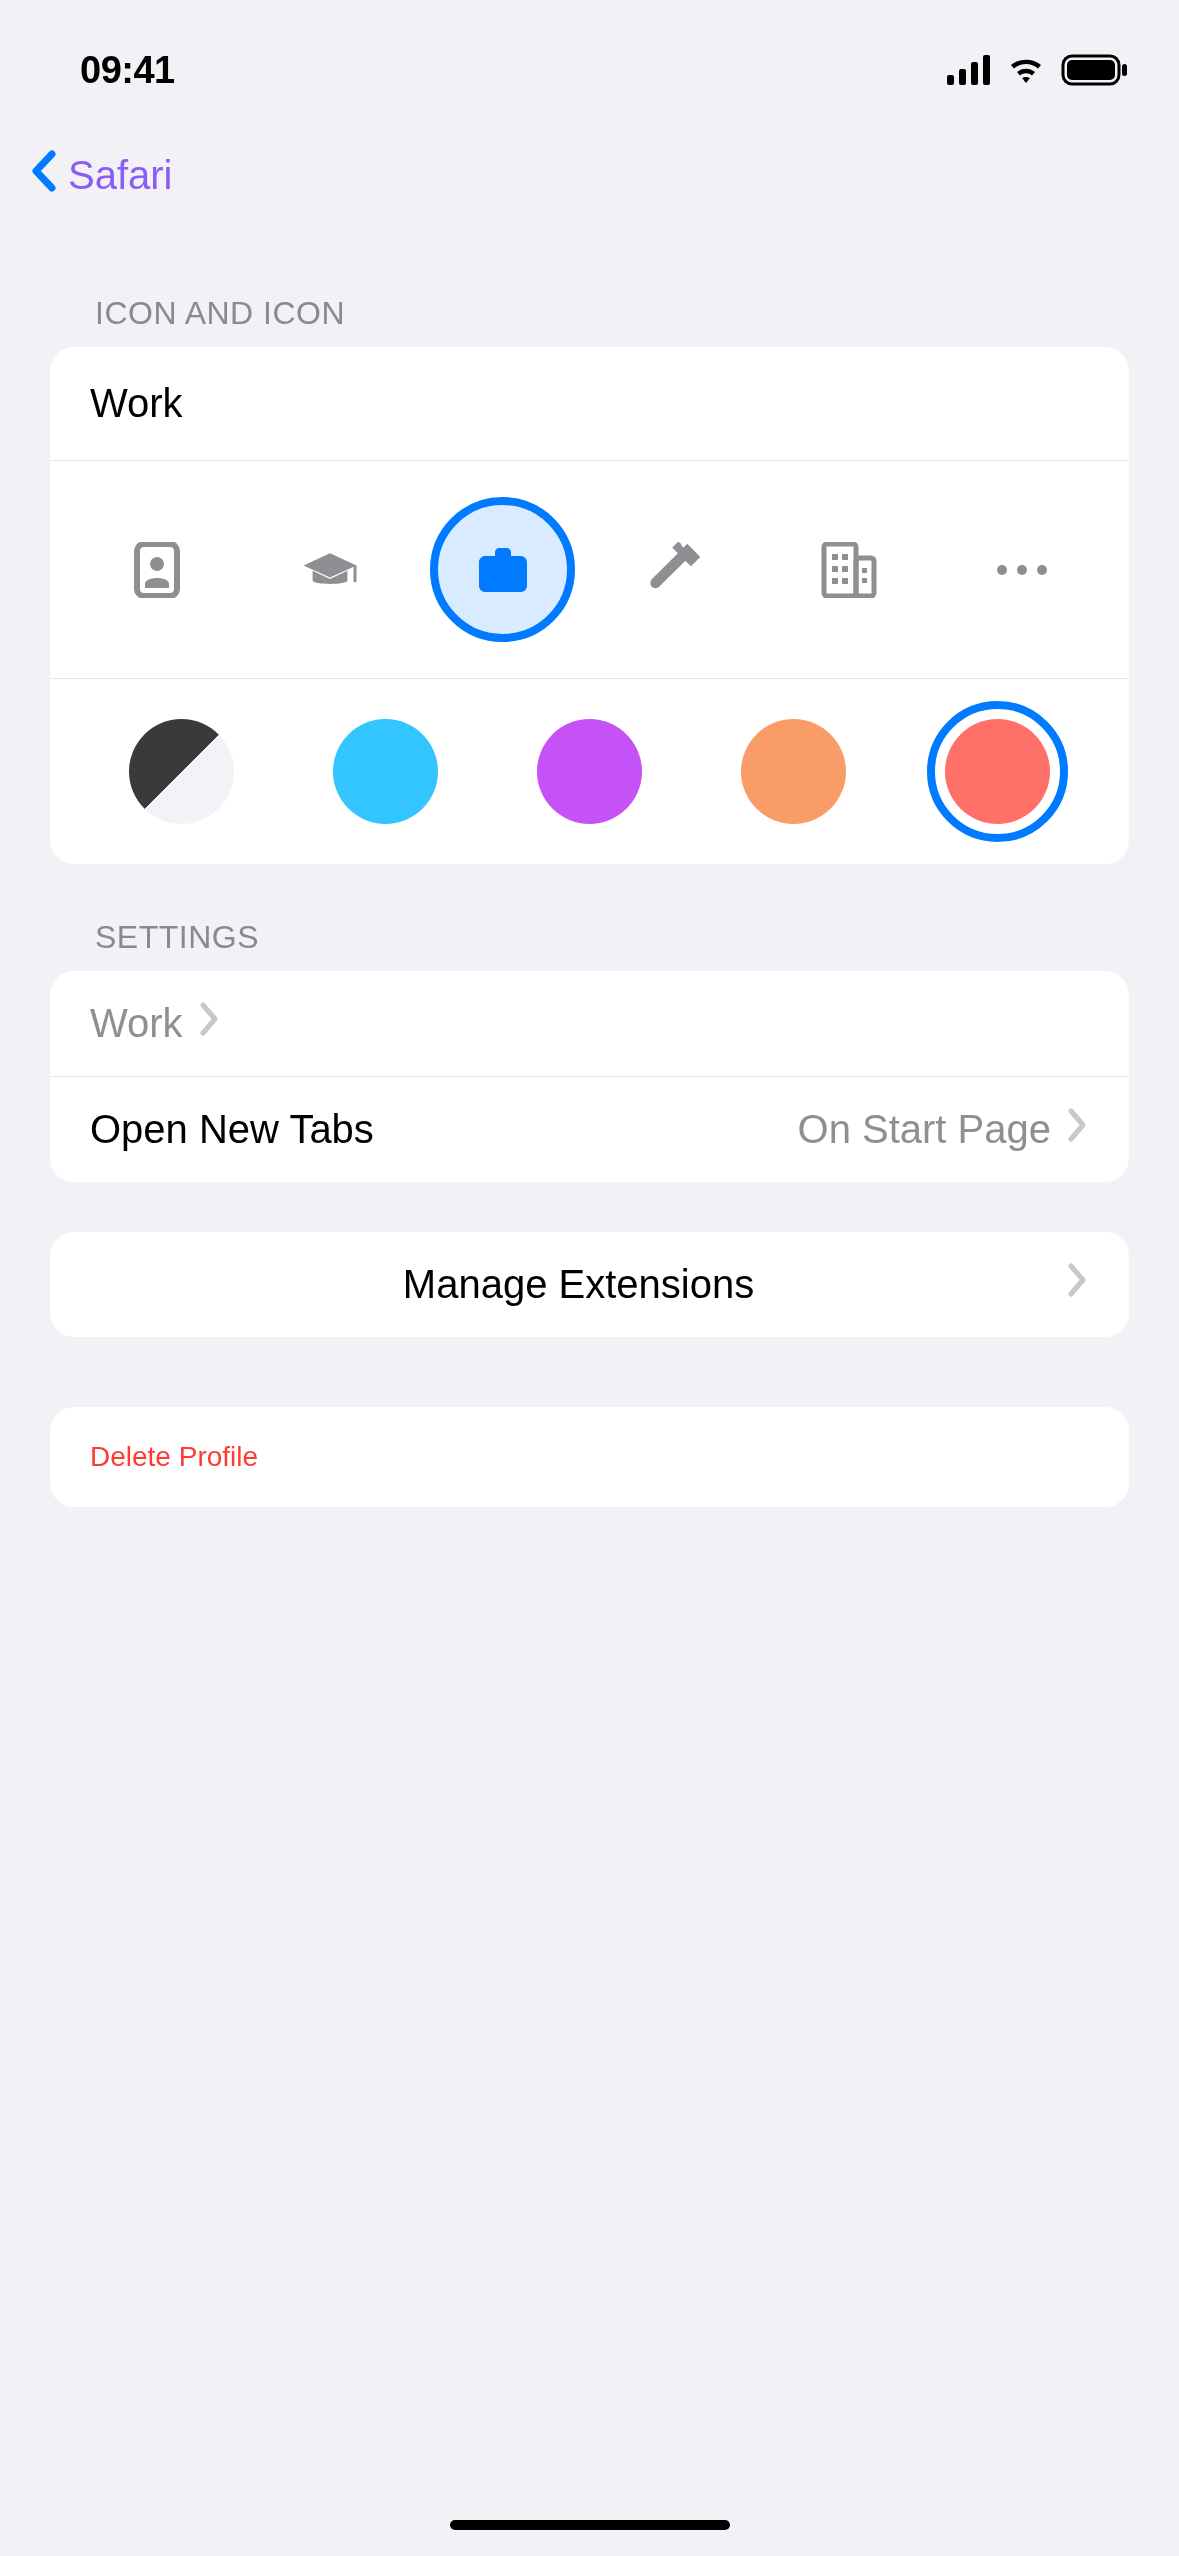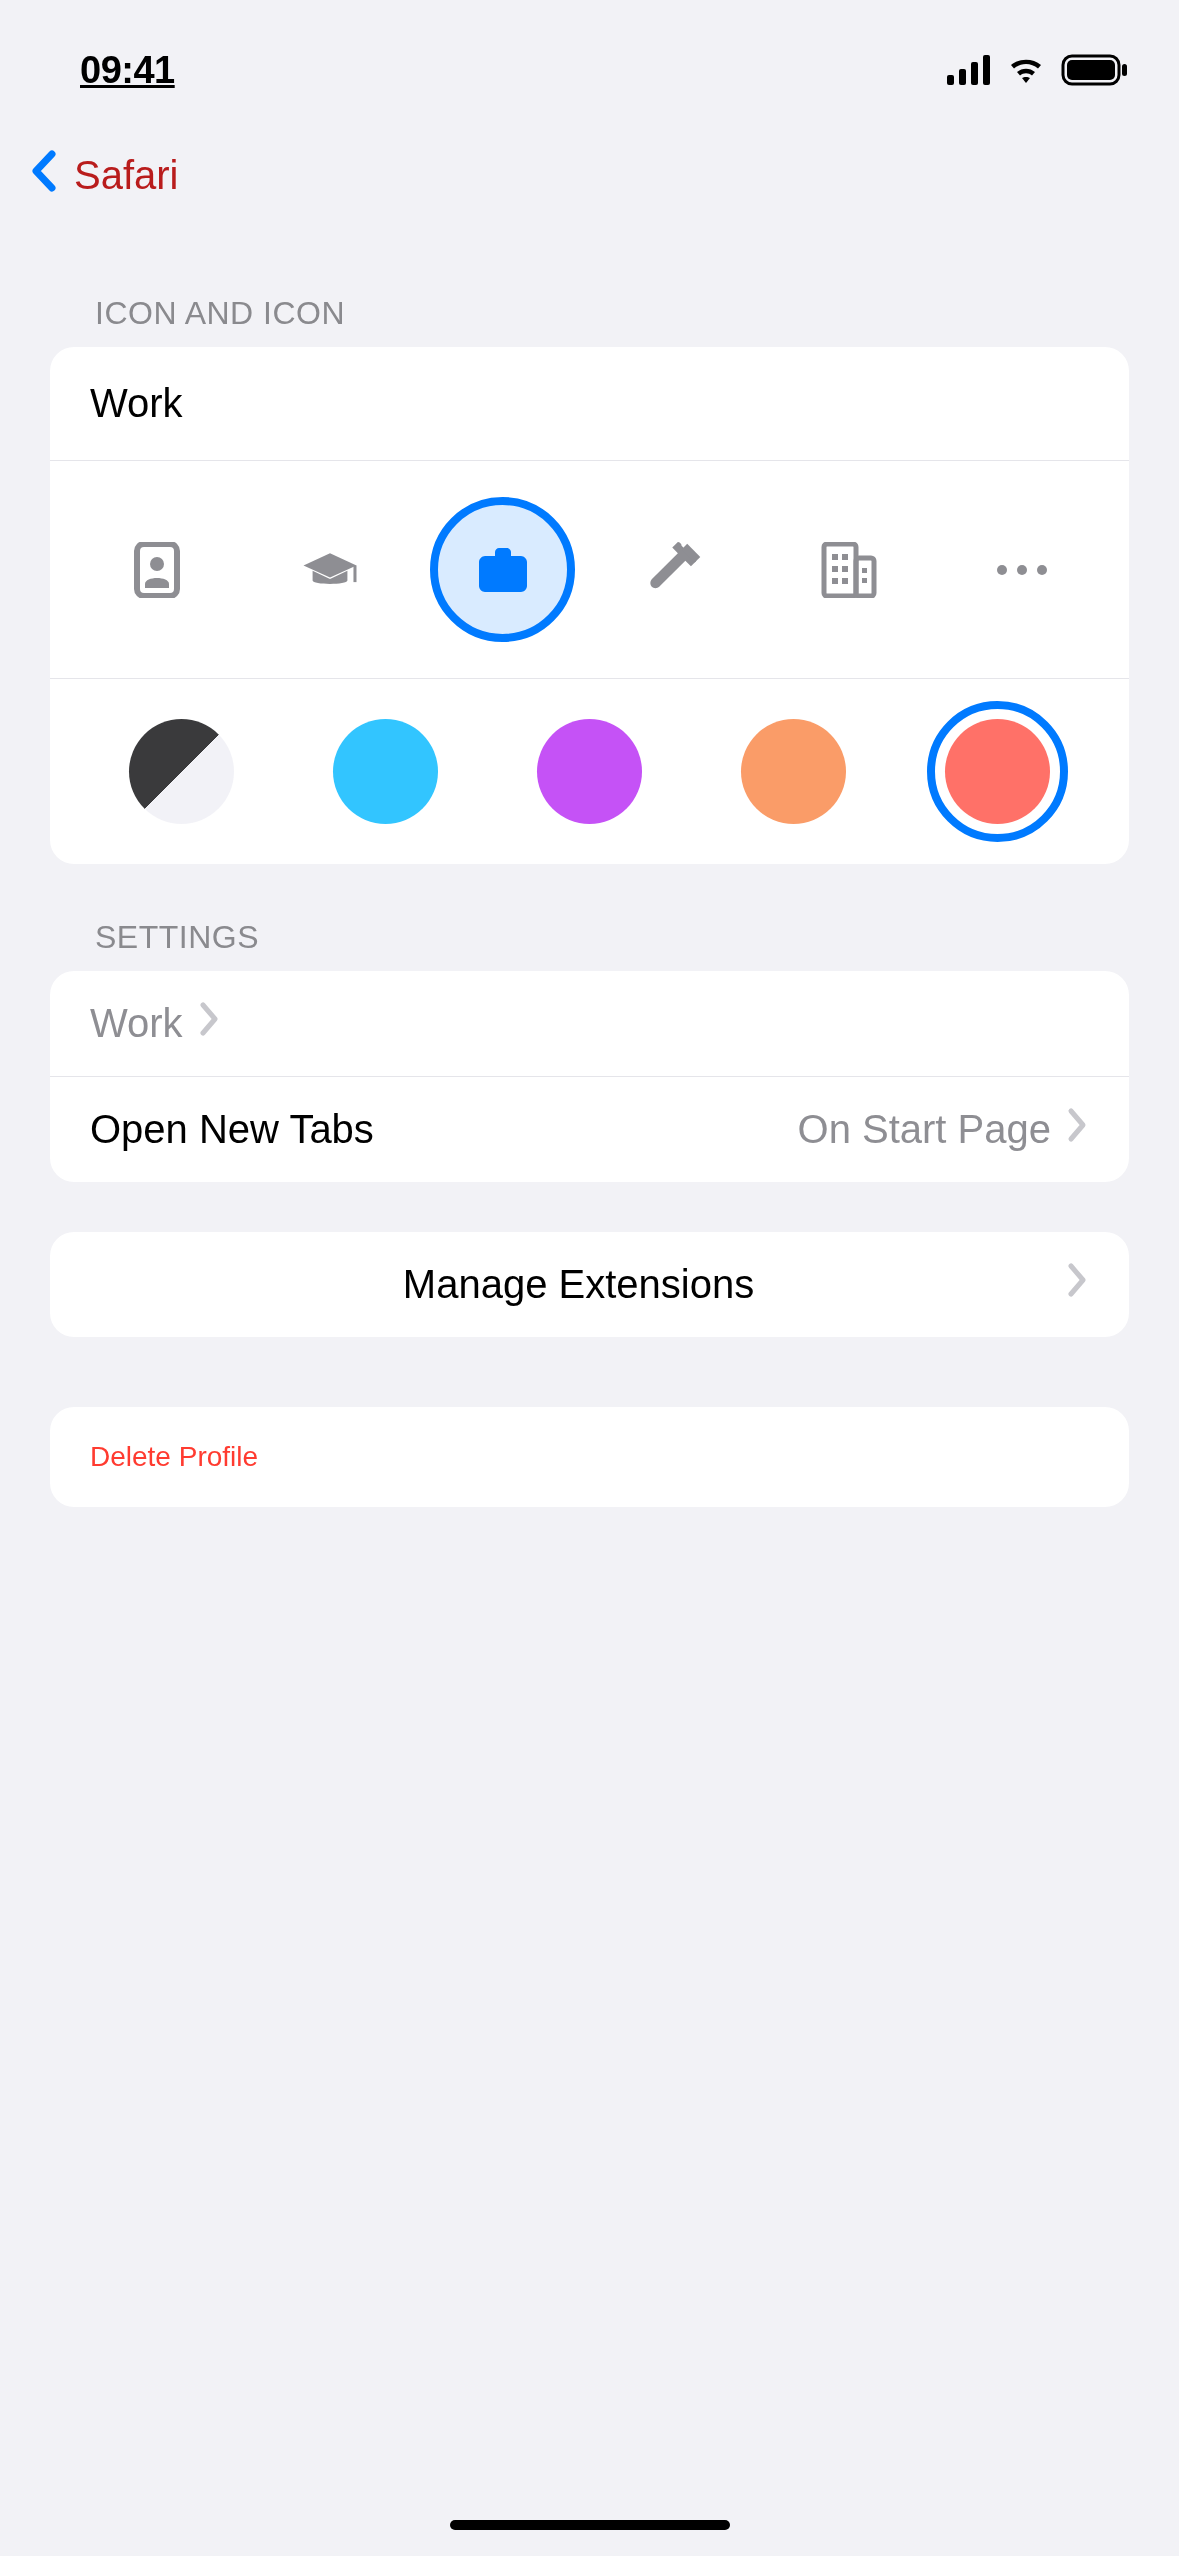--- a/index.html
+++ b/index.html
@@ -18,21 +18,20 @@
     }
 
     
     .status-bar {
       height: 110px;
       display: flex;
       justify-content: space-between;
       align-items: center;
       padding: 8px 50px 0 80px;
       padding-top: 30px;
-      text-decoration: underline;
     }
     .status-time {
       font-size: 38px;
       font-weight: 600;
       letter-spacing: -0.5px;
     }
     .status-icons {
       display: flex;
       align-items: center;
       gap: 14px;
@@ -46,23 +45,23 @@
     .nav-bar {
       height: 130px;
       display: flex;
       align-items: center;
       position: relative;
       padding: 0 30px;
     }
     .back-button {
       display: flex;
       align-items: center;
-      color: #b91c1c;
-      font-size: 40px;
-      gap: 14px;
+      color: #8b5cf6;
+      font-size: 40px;
+      gap: 8px;
     }
     .nav-title {
       position: absolute;
       left: 50%;
       transform: translateX(-50%);
       font-size: 40px;
       font-weight: 600;
       color: #000;
     }
 

